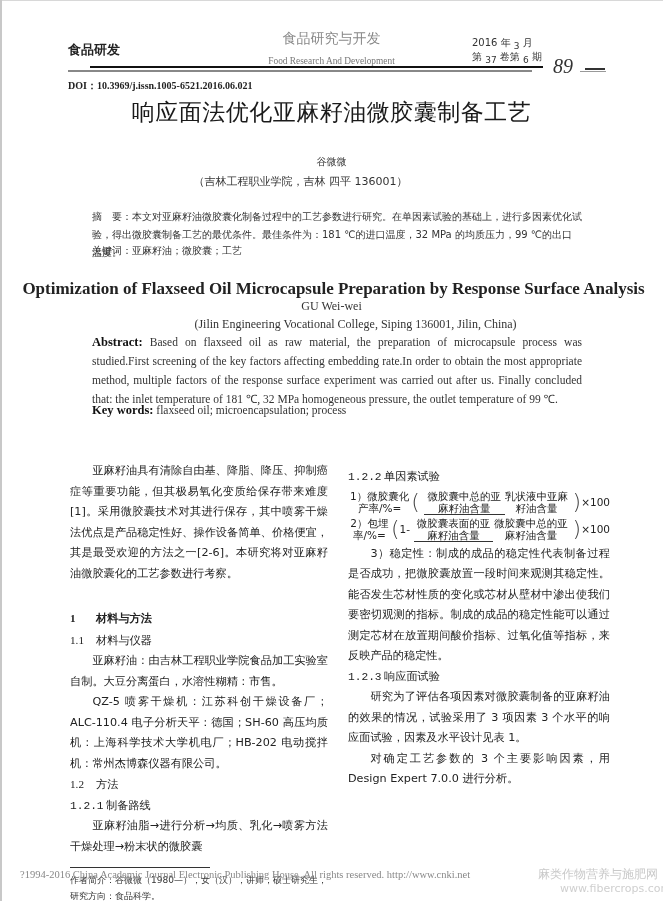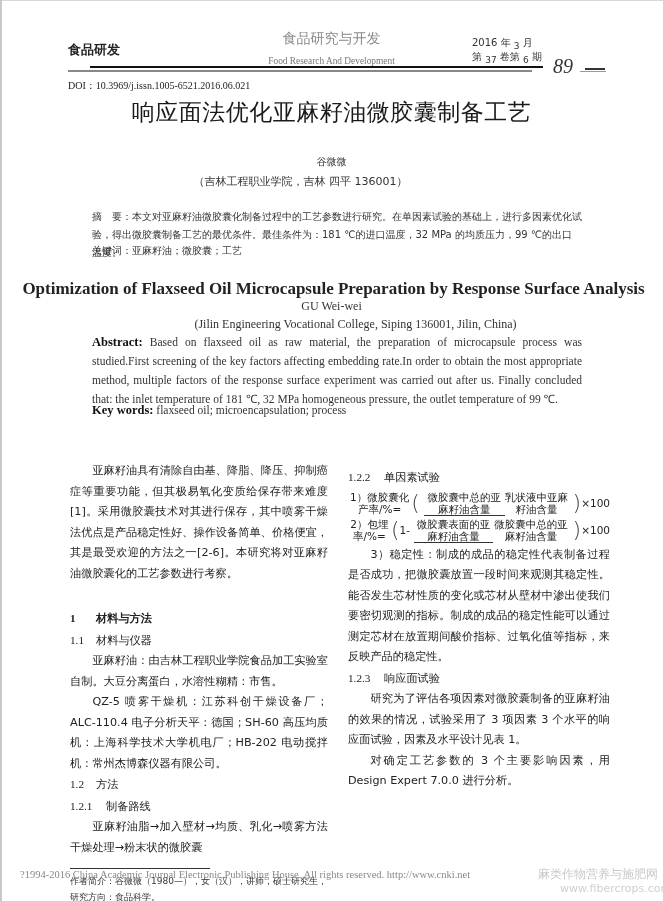--- a/index.html
+++ b/index.html
@@ -15,21 +15,21 @@
                    font-family:"Liberation Serif", serif; transform:scaleX(0.85); }
   .hdr-date1 { position:absolute; left:472px; top:36px; font-size:10px; color:#333; }
   .hdr-date2 { position:absolute; left:472px; top:50px; font-size:10px; color:#333; }
   .hdr-date1 sub, .hdr-date2 sub { font-size:9px; }
   .rule-black { position:absolute; left:90px; top:66px; width:453px; height:2px; background:#111; }
   .rule-gray { position:absolute; left:68px; top:70px; width:464px; height:2px; background:#888; }
   .pageno { position:absolute; left:553px; top:55px; font-family:"Liberation Serif", serif; font-style:italic;
             font-size:20px; color:#333; }
   .rule-right { position:absolute; left:585px; top:68px; width:20px; height:2px; background:#333; }
   .rule-right2 { position:absolute; left:580px; top:71px; width:26px; height:1px; background:#999; }
-  .doi { position:absolute; left:68px; top:79px; font-size:10px; font-weight:normal; font-family:"Liberation Serif", serif; color:#222; }
+  .doi { position:absolute; left:68px; top:79px; font-size:10px; font-weight:bold; font-family:"Liberation Serif", serif; color:#222; }
 
   .title { position:absolute; left:0; width:663px; top:97px; text-align:center; font-size:23px; color:#1a1a1a; letter-spacing:0.5px; }
   .author { position:absolute; left:0; width:663px; top:155px; text-align:center; font-size:10px; color:#333; }
   .affil { position:absolute; left:0; width:601px; top:174px; text-align:center; font-size:11px; color:#333; }
 
   .abs-cn { position:absolute; left:92px; top:208px; width:490px; font-size:10px; line-height:18px; color:#333; }
   .kw-cn { position:absolute; left:92px; top:244px; font-size:10px; color:#333; }
 
   .en-title { position:absolute; left:2px; width:663px; top:279px; text-align:center; font-size:17px; font-weight:bold;
               font-family:"Liberation Serif", serif; color:#222; }
@@ -43,21 +43,21 @@
   .en-kw { position:absolute; left:92px; top:403px; font-size:11.5px; font-family:"Liberation Serif", serif; color:#333; }
 
   
   .col { position:absolute; font-size:11.2px; line-height:20.5px; color:#222; }
   .col-left { left:70px; top:461px; width:258px; }
   .col-right { left:348px; top:467px; width:262px; }
   .p { text-indent:2em; text-align:justify; margin:0; }
   .h1 { font-weight:bold; margin-top:8px; }
   .h { margin:0; }
   .num { font-family:"Liberation Serif", serif; display:inline-block; min-width:26px; }
-  .num2 { font-family:Liberation Serif, serif; display:inline-block; min-width:36px; }
+  .num2 { font-family:Liberation Mono, monospace; display:inline-block; min-width:36px; }
   .fn-line { width:140px; height:1px; background:#333; margin-top:10px; }
   .fn { font-size:9px; line-height:16px; color:#333; margin-top:4px; }
   .formula { font-size:10.5px; line-height:12px; margin:2px 0; display:flex; align-items:center;text-align:center; }
   .frac { display:inline-flex; align-items:center; margin:0 4px; }
   .frac .n { border-bottom:1px solid #333; padding:0 2px; }
   .paren { font-size:22px; font-weight:lighter; color:#444; }
 
   .footer { position:absolute; left:20px; top:869px; font-size:10.5px; font-family:"Liberation Serif", serif; color:#888; }
   .wm1 { position:absolute; left:538px; top:866px; font-size:12px; color:#c9c9c9; }
   .wm2 { position:absolute; left:560px; top:882px; font-size:11px; color:#cfcfcf; }
@@ -110,21 +110,21 @@
     <span class="num">1.1</span><span>材料与仪器</span>
   </div>
   <p class="p">亚麻籽油：由吉林工程职业学院食品加工实验室自制。大豆分离蛋白，水溶性糊精：市售。</p>
   <p class="p">QZ-5 喷雾干燥机：江苏科创干燥设备厂；ALC-110.4 电子分析天平：德国；SH-60 高压均质机：上海科学技术大学机电厂；HB-202 电动搅拌机：常州杰博森仪器有限公司。</p>
   <div class="h">
     <span class="num">1.2</span><span>方法</span>
   </div>
   <div class="h">
     <span class="num2">1.2.1</span><span>制备路线</span>
   </div>
-  <p class="p">亚麻籽油脂→加入壁材→均质、乳化→喷雾方法干燥处理→粉末状的微胶囊</p>
+  <p class="p">亚麻籽油脂→进行分析→均质、乳化→喷雾方法干燥处理→粉末状的微胶囊</p>
   <div class="fn-line"></div>
   <div class="fn">作者简介：谷微微（1980—），女（汉），讲师，硕士研究生，研究方向：食品科学。</div>
 </div>
 
 <div class="col col-right">
   <div class="h">
     <span class="num2">1.2.2</span><span>单因素试验</span>
   </div>
   <div class="formula">
     <span>1）微胶囊化产率/%=</span>

